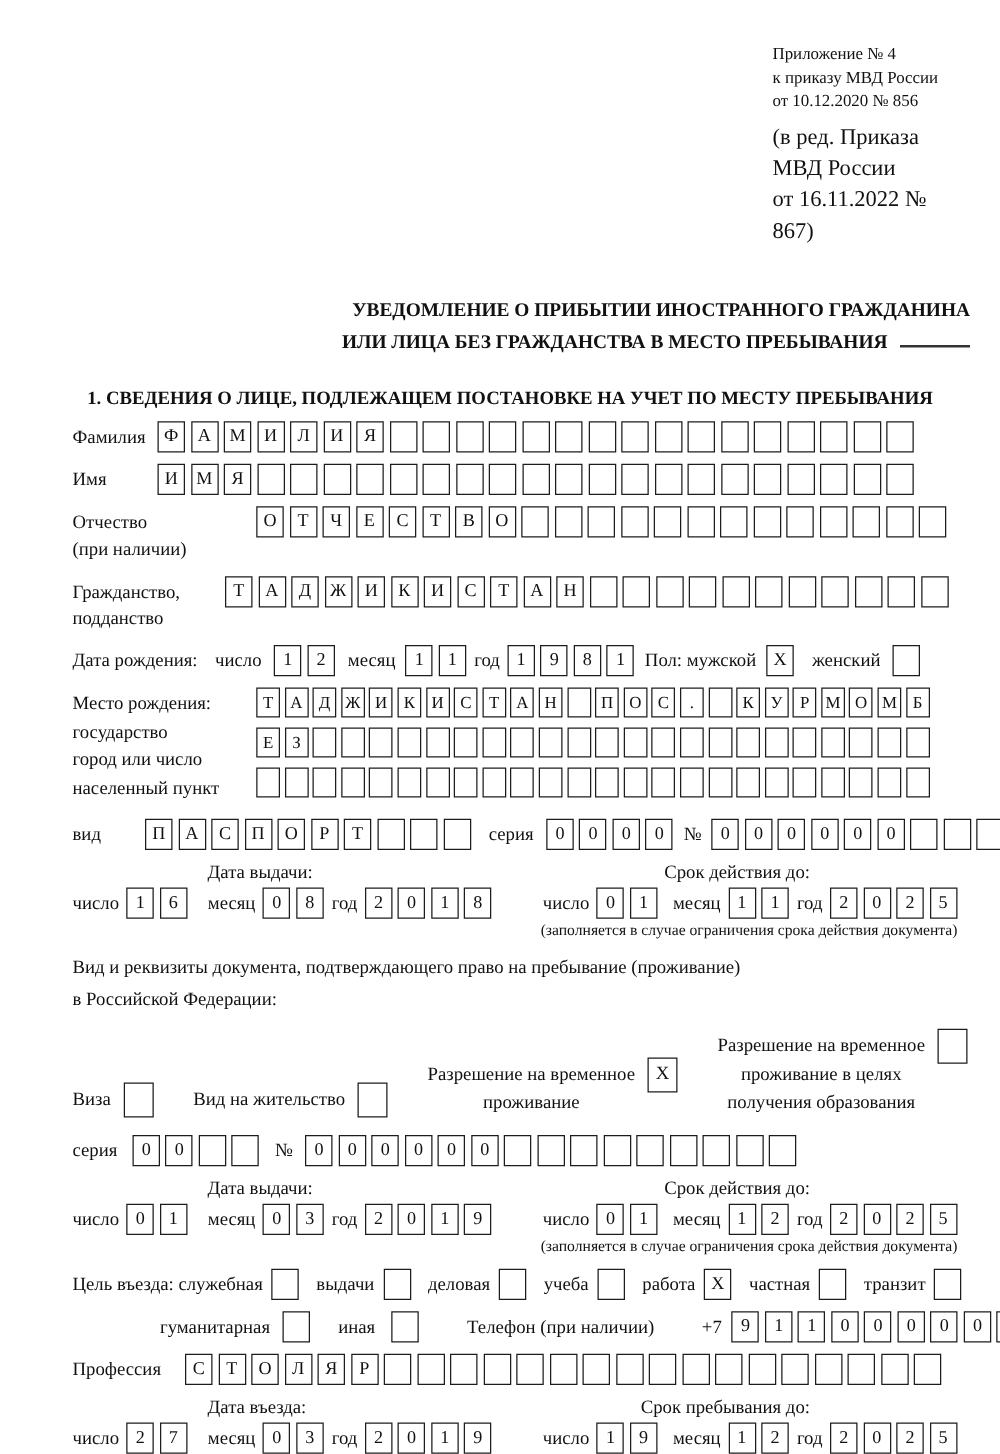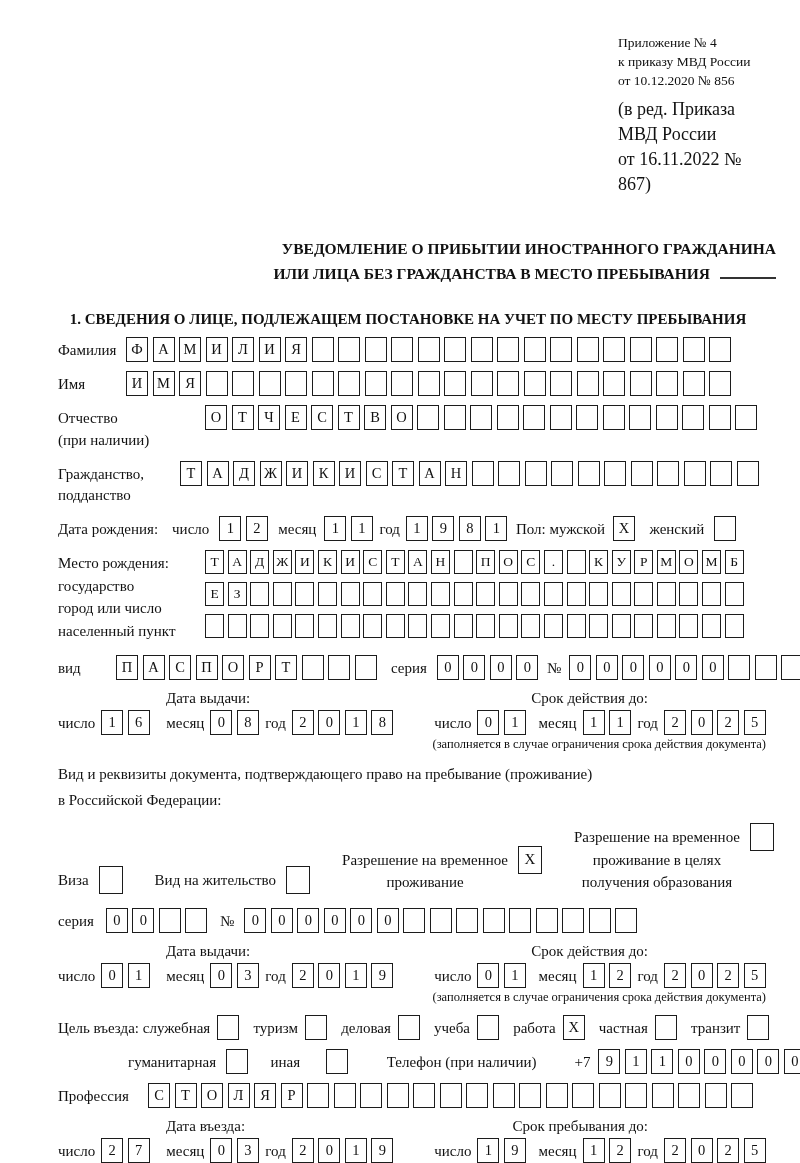--- a/index.html
+++ b/index.html
@@ -533,21 +533,21 @@
   <div class="fine">(заполняется в случае ограничения срока действия документа)</div>
 
   <div class="purpose-row">
     <div class="purpose-item">
       <span class="inline-lbl">Цель въезда: служебная</span>
       <span class="cells">
           <span class="cell"></span>
         </span>
     </div>
     <div class="purpose-item">
-      <span class="inline-lbl">туризм</span>
+      <span class="inline-lbl">выдачи</span>
       <span class="cells">
           <span class="cell"></span>
         </span>
     </div>
     <div class="purpose-item">
       <span class="inline-lbl">деловая</span>
       <span class="cells">
           <span class="cell"></span>
         </span>
     </div>
@@ -577,21 +577,21 @@
     </div>
   </div>
   <div class="purpose-row2">
     <div class="purpose-item">
       <span class="inline-lbl" style="margin-right:10px">гуманитарная</span>
       <span class="cells">
           <span class="cell"></span>
         </span>
     </div>
     <div class="purpose-item" style="margin-left:18px">
-      <span class="inline-lbl" style="margin-right:26px">иная</span>
+      <span class="inline-lbl" style="margin-right:13px">иная</span>
       <span class="cells">
           <span class="cell"></span>
         </span>
     </div>
     <span class="inline-lbl" style="margin-left:34px">Телефон (при наличии)</span>
     <span class="inline-lbl" style="margin-left:38px;margin-right:8px">+7</span>
     <span class="cells">
         <span class="cell">9</span>
         <span class="cell">1</span>
         <span class="cell">1</span>

